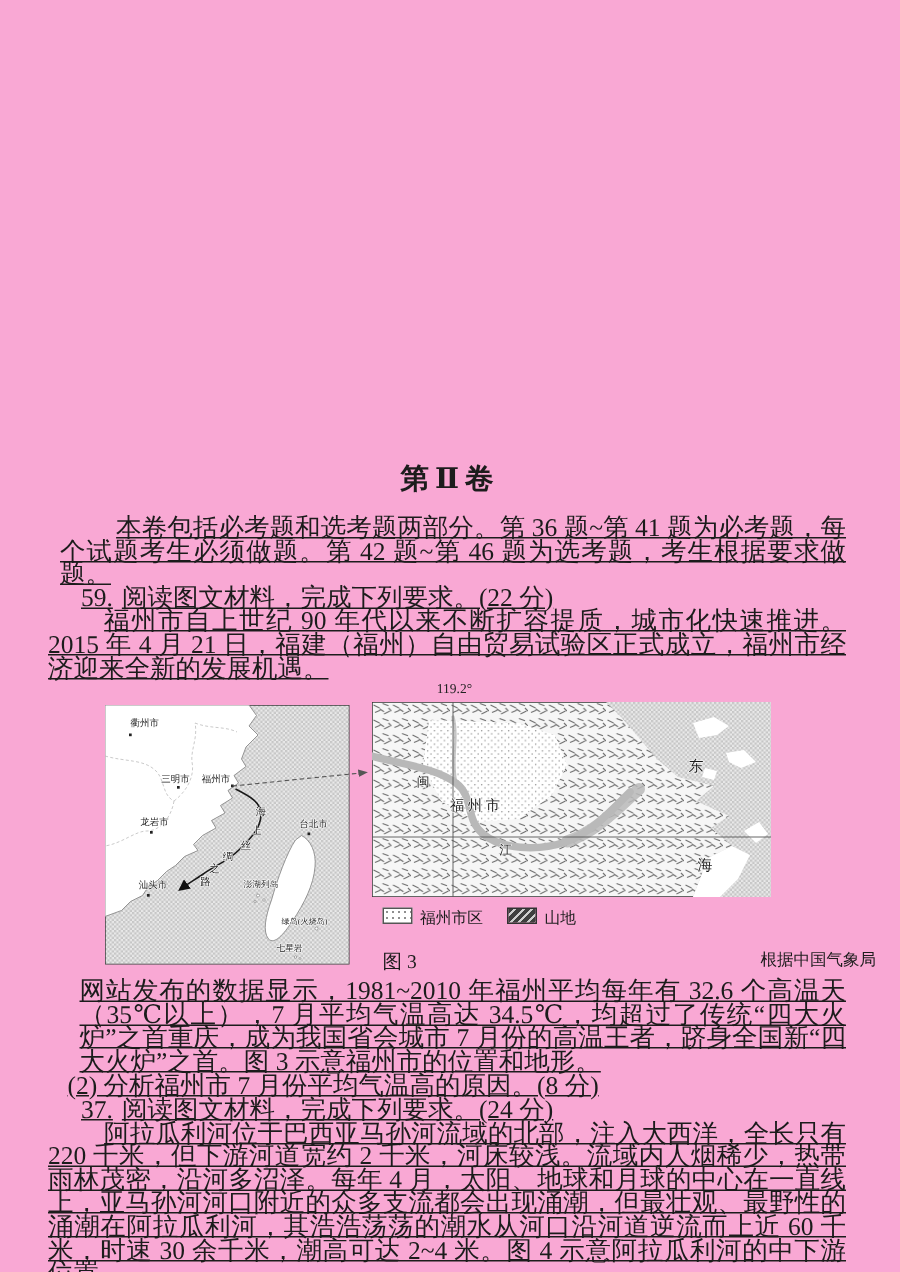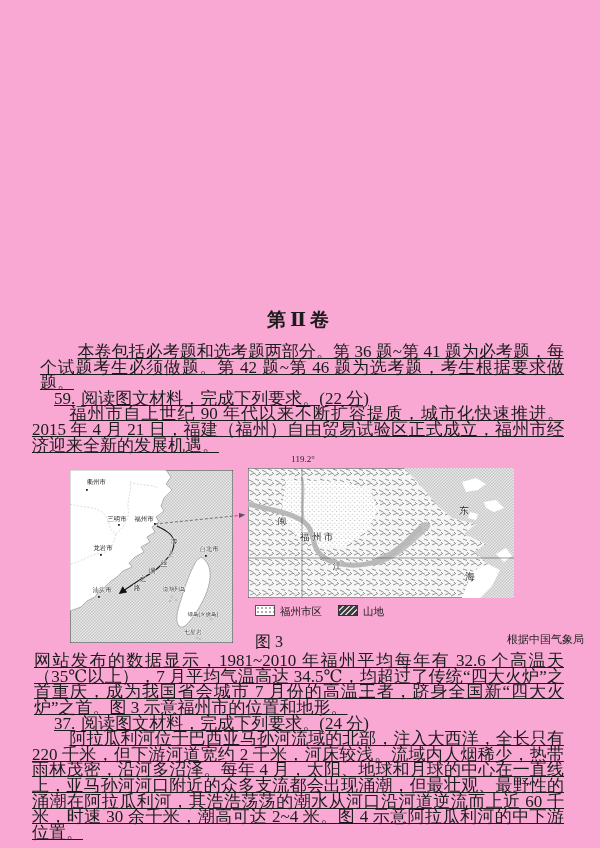--- a/index.html
+++ b/index.html
@@ -11,21 +11,21 @@
   }
   .title {
     margin:308px 0 0 0; text-align:center;
     font-size:19px; line-height:24px; font-weight:600; letter-spacing:4px;
   }
   .bodytext { font-size:17px; line-height:15.6px; text-align:justify;text-decoration:underline; }
   .intro { margin:12px 36px 0 40px; text-indent:2.2em; }
   .qhead { margin:0 36px 0 54px; }
   .qhead .qnum { margin-right:6px; }
   .material { margin:0 36px 0 32px; text-indent:2.2em; }
-  .material-cont { margin:2px 36px 0 34px; text-indent:0; }
+  .material-cont { margin:2px 36px 0 53px; text-indent:0; }
   .subq { margin:0 36px 0 45px; line-height:16.5px; }
   .figure {
     position:relative; width:600px; height:198px; margin:0;
   }
   .figlabel { position:absolute; font-size:9px; color:#222; }
   .lon { left:281px; top:1px; width:44px; text-align:center; }
   .lat { left:496px; top:94px;text-align:center; }
   .leftmap  { position:absolute; left:70px;  top:17px; }
   .rightmap { position:absolute; left:248px; top:15px; }
   .linkarrow { position:absolute; left:150px; top:52px; }
@@ -37,21 +37,21 @@
   .swatch { display:inline-block; width:20px; height:11px; box-sizing:border-box; }
   .swatch.dots {
     border:1px solid #555; background-color:#fff;
     background-image:radial-gradient(circle, #8f8f8f 0.6px, transparent 0.95px);
     background-size:4px 4px;
   }
   .swatch.hatch {
     border:1px solid #333;
     background:repeating-linear-gradient(135deg,#3f3f3f 0 2.5px,#cdcdcd 2.5px 4px);
   }
-  .caption { position:absolute; left:255px; top:179px; font-size:16px; }
+  .caption { position:absolute; left:255px; top:179px; font-size:13px; }
   .source  { position:absolute; right:16px;  top:179px; font-size:11px; }
   svg text {
     font-family:"Liberation Serif","DejaVu Serif",serif;
     fill:#1c1c1c; paint-order:stroke; stroke:#ffffff; stroke-width:0.7px;
   }
 </style>
 </head>
 <body>
 
 <div class="page">
@@ -191,20 +191,21 @@
         <span>山地</span>
       </span>
     </div>
 
     <div class="caption">图 3</div>
     <div class="source">根据中国气象局</div>
   </div>
 
   <p class="bodytext material-cont">网站发布的数据显示，1981~2010 年福州平均每年有 32.6 个高温天（35℃以上），7 月平均气温高达 34.5℃，均超过了传统“四大火炉”之首重庆，成为我国省会城市 7 月份的高温王者，跻身全国新“四大火炉”之首。图 3 示意福州市的位置和地形。</p>
 
+  <p class="bodytext subq">(2) 分析福州市 7 月份平均气温高的原因。(8 分)</p>
 
   <div class="bodytext qhead">
     <span class="qnum">37.</span><span>阅读图文材料，完成下列要求。(24 分)</span>
   </div>
 
   <p class="bodytext material">阿拉瓜利河位于巴西亚马孙河流域的北部，注入大西洋，全长只有 220 千米，但下游河道宽约 2 千米，河床较浅。流域内人烟稀少，热带雨林茂密，沿河多沼泽。每年 4 月，太阳、地球和月球的中心在一直线上，亚马孙河河口附近的众多支流都会出现涌潮，但最壮观、最野性的涌潮在阿拉瓜利河，其浩浩荡荡的潮水从河口沿河道逆流而上近 60 千米，时速 30 余千米，潮高可达 2~4 米。图 4 示意阿拉瓜利河的中下游位置。</p>
 
 </div>
 
 </body></html>

